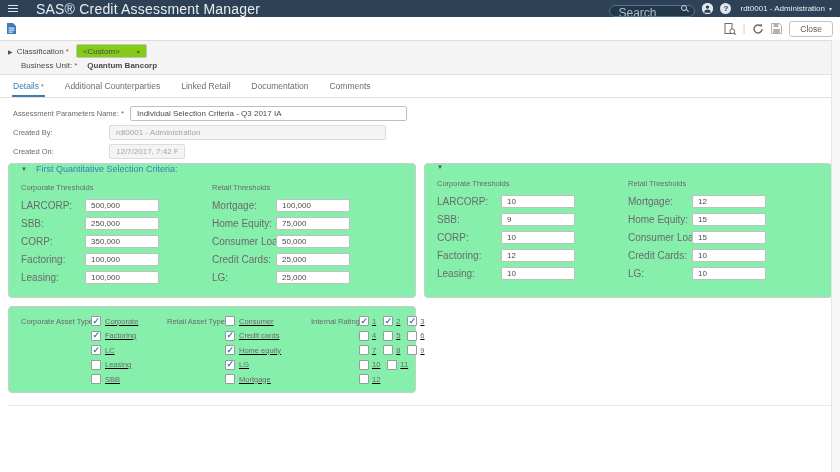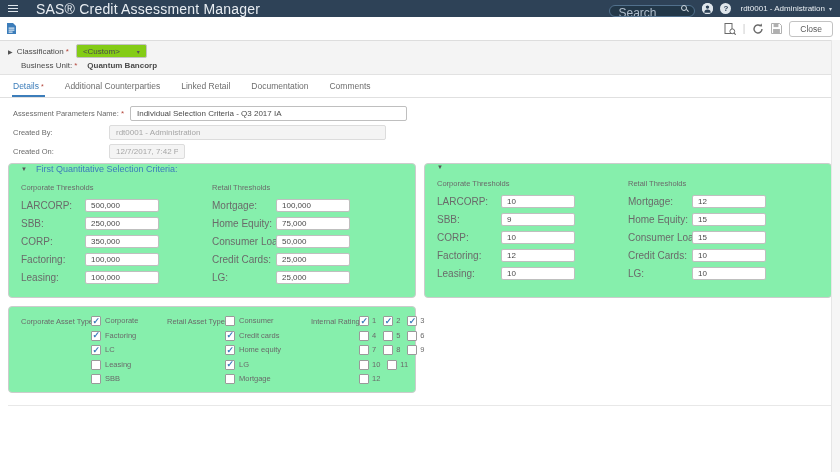--- a/index.html
+++ b/index.html
@@ -76,21 +76,21 @@
   .qual-grid{display:flex;margin-top:9px;}
   .qual-col{display:flex;}
   .qual-label{font-size:7.5px;color:#6a6a6a;white-space:nowrap;padding-top:1px;}
   .qual-label.c1{width:70px;}
   .qual-label.c2{width:58px;}
   .qual-label.c3{width:48px;}
   .qual-col + .qual-col{margin-left:14px;}
   .opts{display:flex;flex-direction:column;gap:4.5px;}
   .opts.w1{width:62px;}
   .opts.w2{width:72px;}
-  .opt{display:flex;gap:4px;height:10px;}
+  .opt{display:flex;align-items:center;gap:4px;height:10px;text-decoration:underline;}
   .opt-label{font-size:7.5px;color:#6a6a6a;white-space:nowrap;}
   .cb{box-sizing:border-box;width:10px;height:10px;border:1px solid #9a9a9a;border-radius:1px;background:#fff;position:relative;flex-shrink:0;cursor:pointer;}
   .cb.checked::after{content:"\2713";position:absolute;left:0.5px;top:-1.5px;font-size:9px;font-weight:bold;color:#3c7dba;}
   .rating-rows{display:flex;flex-direction:column;gap:4.5px;}
   .rating-row{display:flex;gap:7px;}
   .rating-row .opt{gap:3px;}
 
   .bottom-line{margin:12px 8px 0 8px;border-top:1px solid #e8e8e8;height:0;}
 
   

